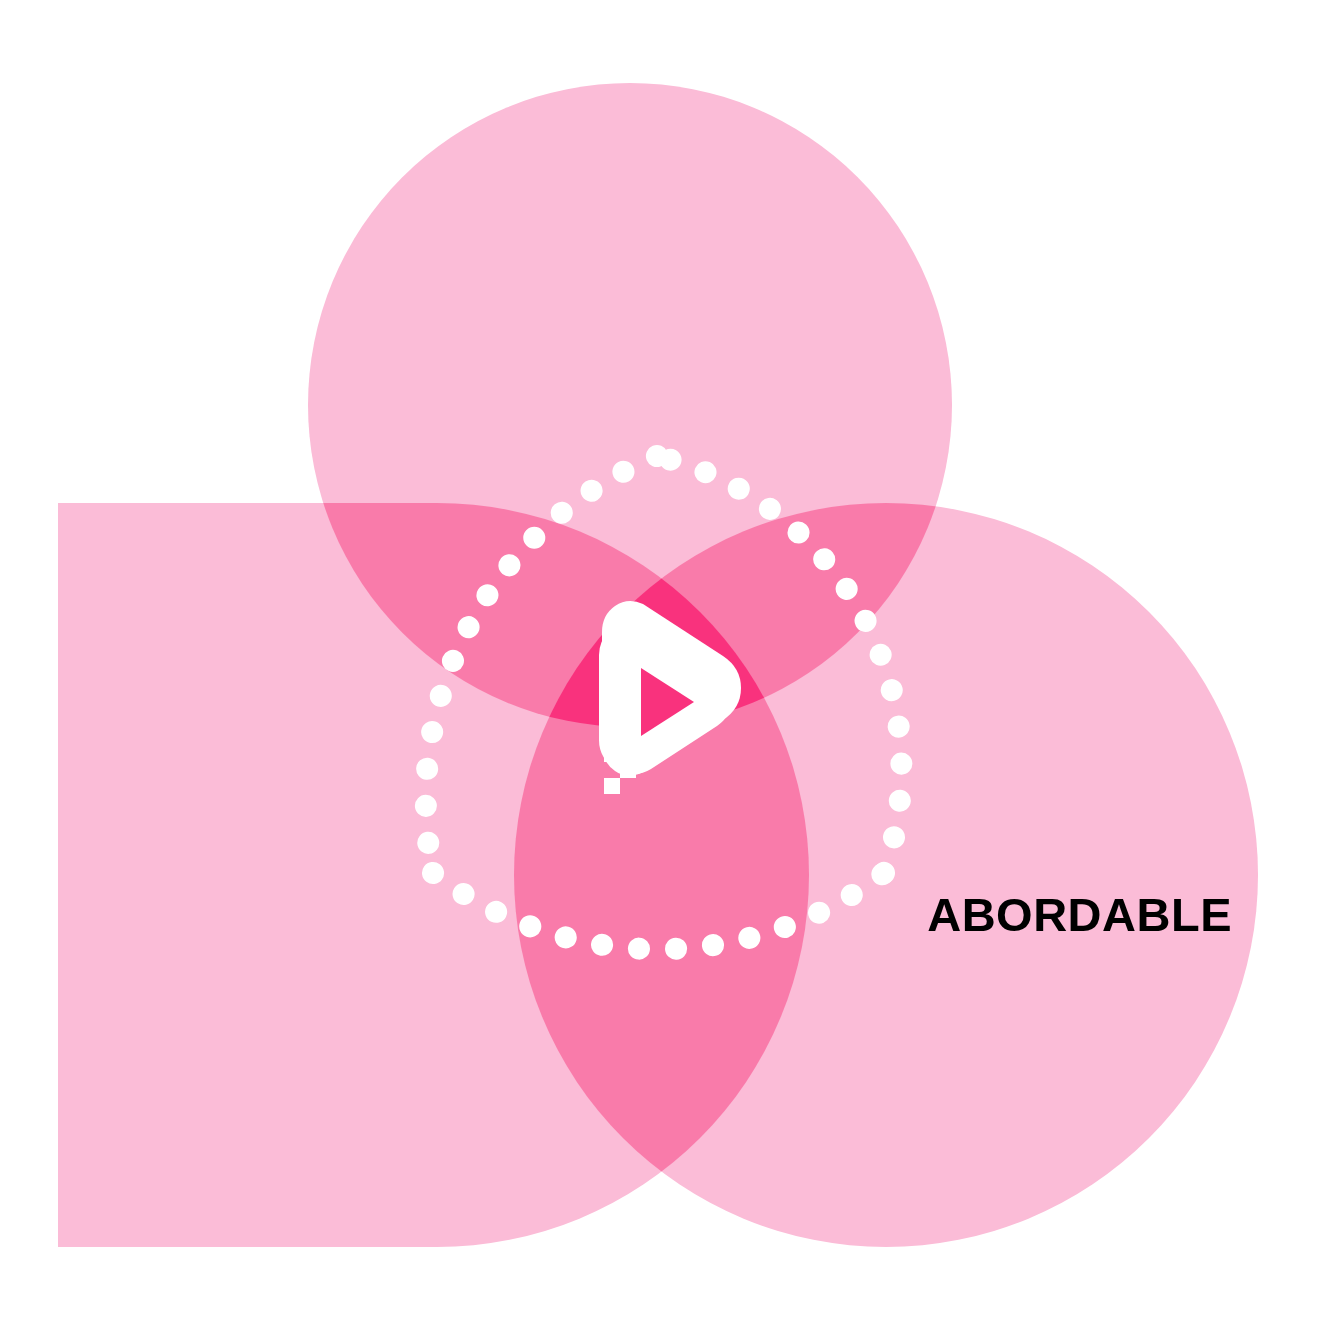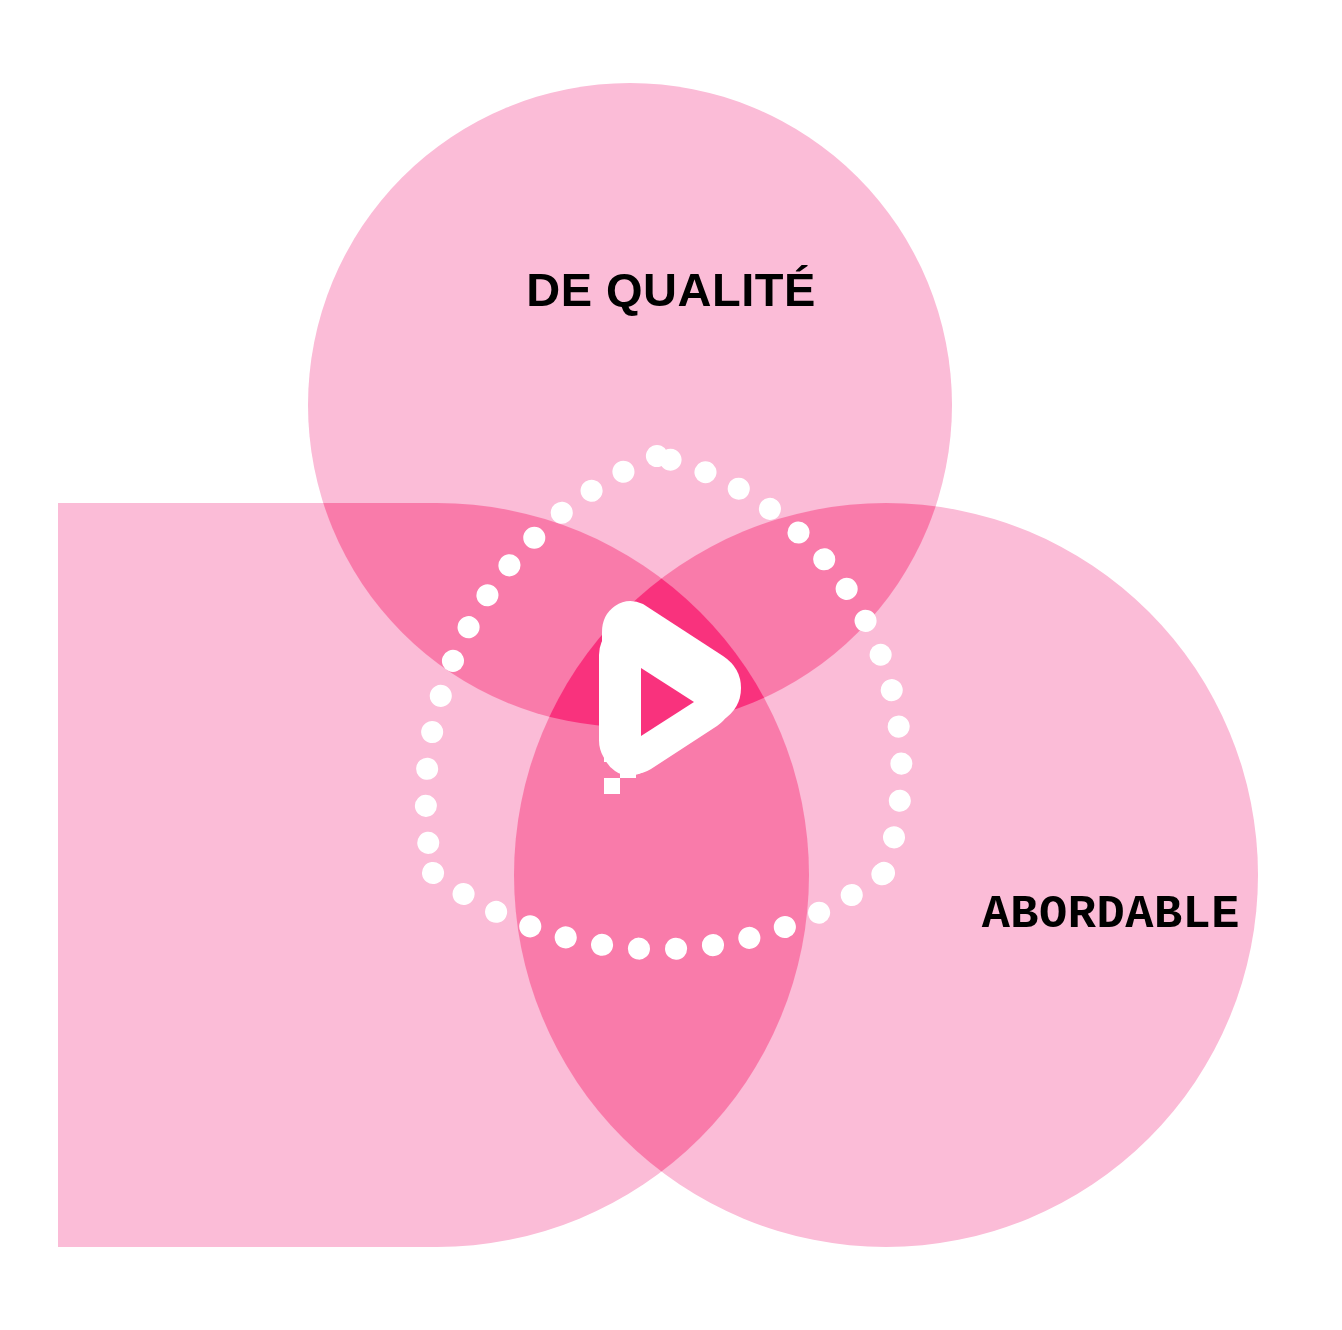--- a/index.html
+++ b/index.html
@@ -41,23 +41,22 @@
   #label-quality {
     left: 0; right: 0;
     top: 266px;
     text-align: center;
   }
   #label-fast {
     left: 113px;
     top: 891px;
   }
   #label-affordable {
-    right: 102px;
+    right: 110px;
     top: 891px;
-    font-family: Liberation Mono, monospace;
   }
 </style>
 </head>
 <body>
 
 <div id="venn-root">
 
   <svg id="venn-svg" viewBox="0 0 1342 1330" xmlns="http://www.w3.org/2000/svg">
     <defs>
 
@@ -152,18 +151,17 @@
         <rect x="620" y="698" width="16" height="16"></rect>
         <rect x="604" y="714" width="16" height="16"></rect>
         <rect x="620" y="730" width="16" height="16"></rect>
         <rect x="604" y="746" width="16" height="16"></rect>
         <rect x="620" y="762" width="16" height="16"></rect>
         <rect x="604" y="778" width="16" height="16"></rect>
       </g>
     </g>
   </svg>
 
-  <div class="venn-label" id="label-quality">DE QUALITÉ</div>
 
 
   <div class="venn-label" id="label-affordable">ABORDABLE</div>
 
 </div>
 
 </body></html>

